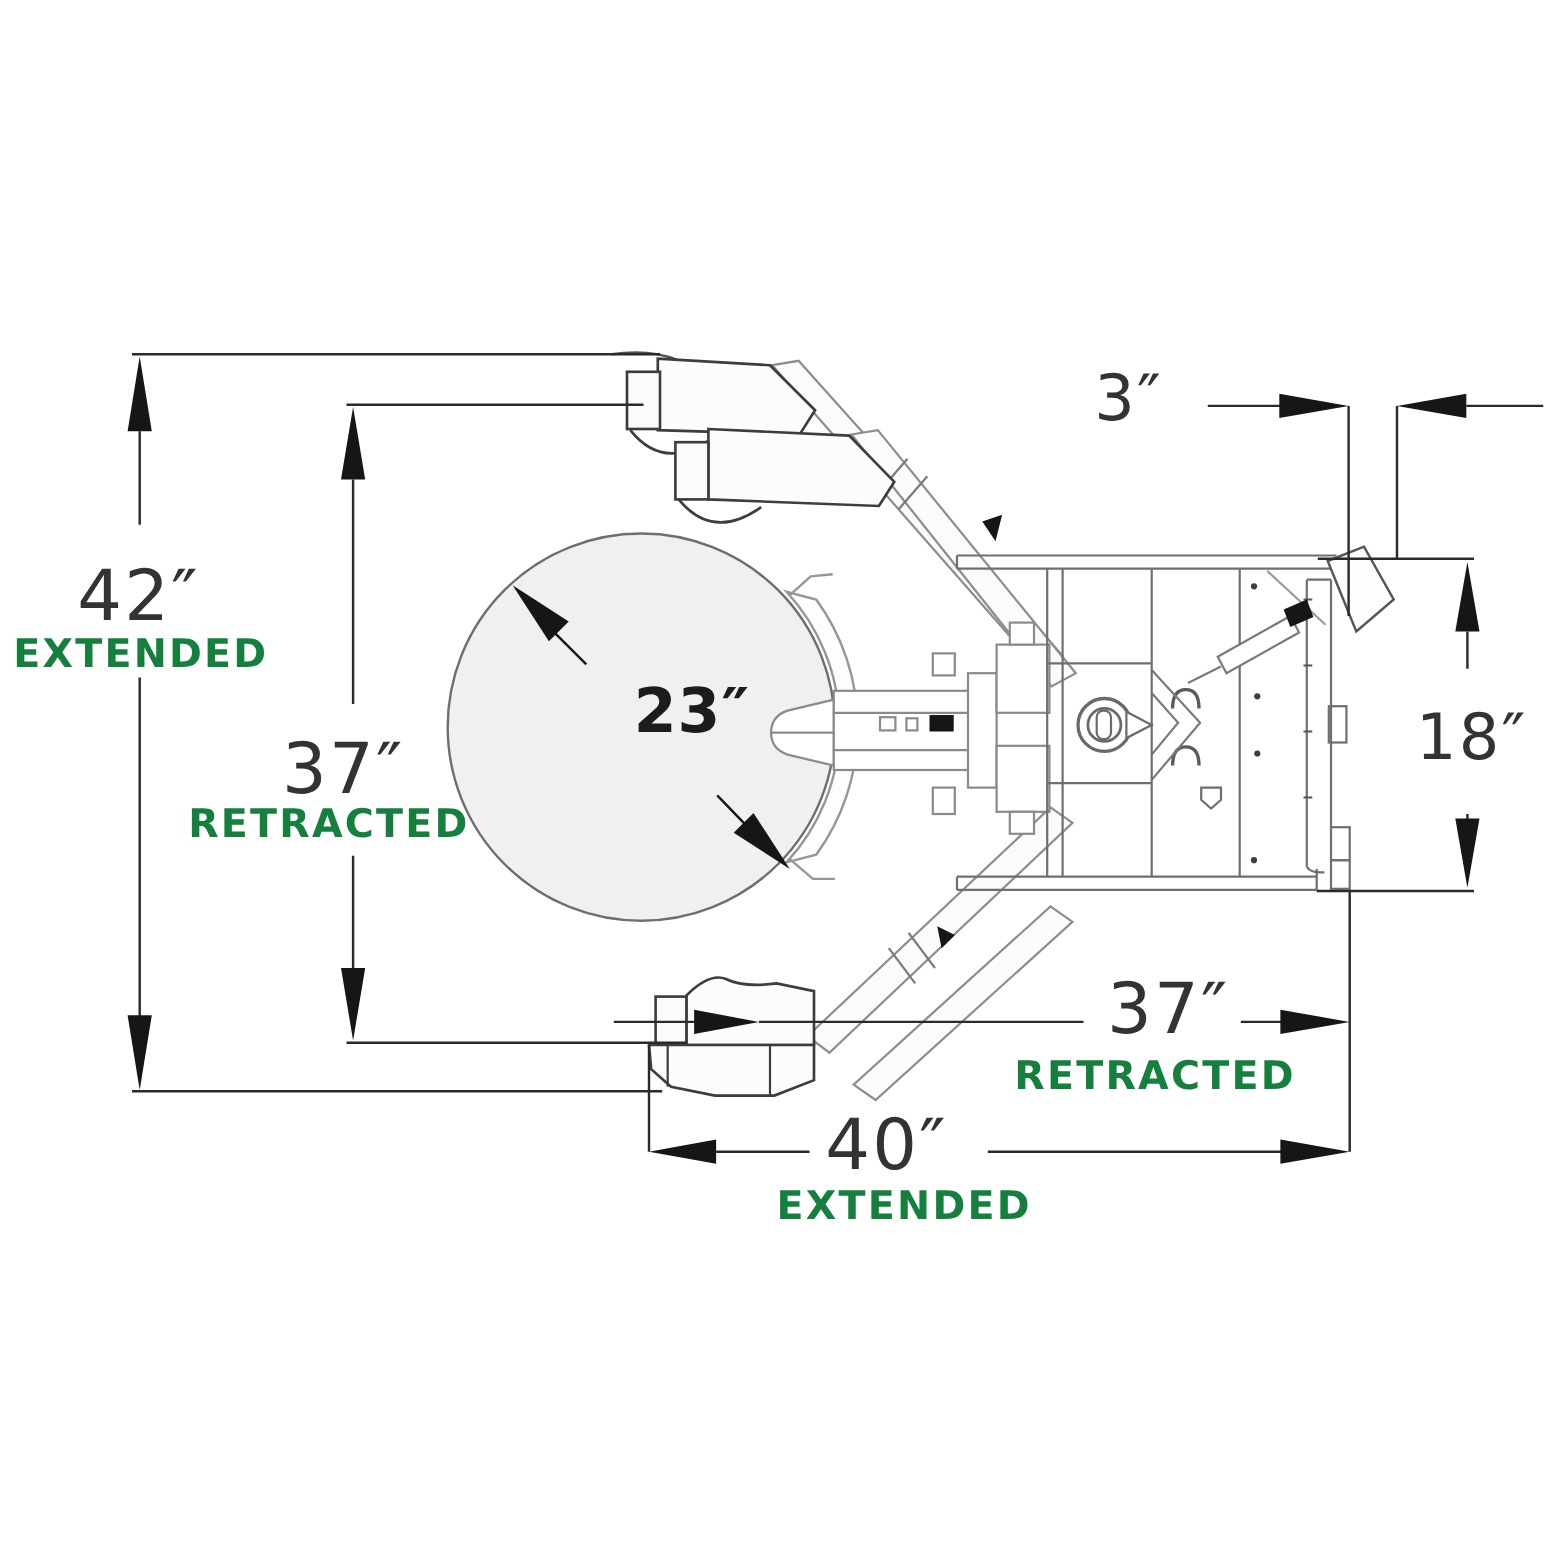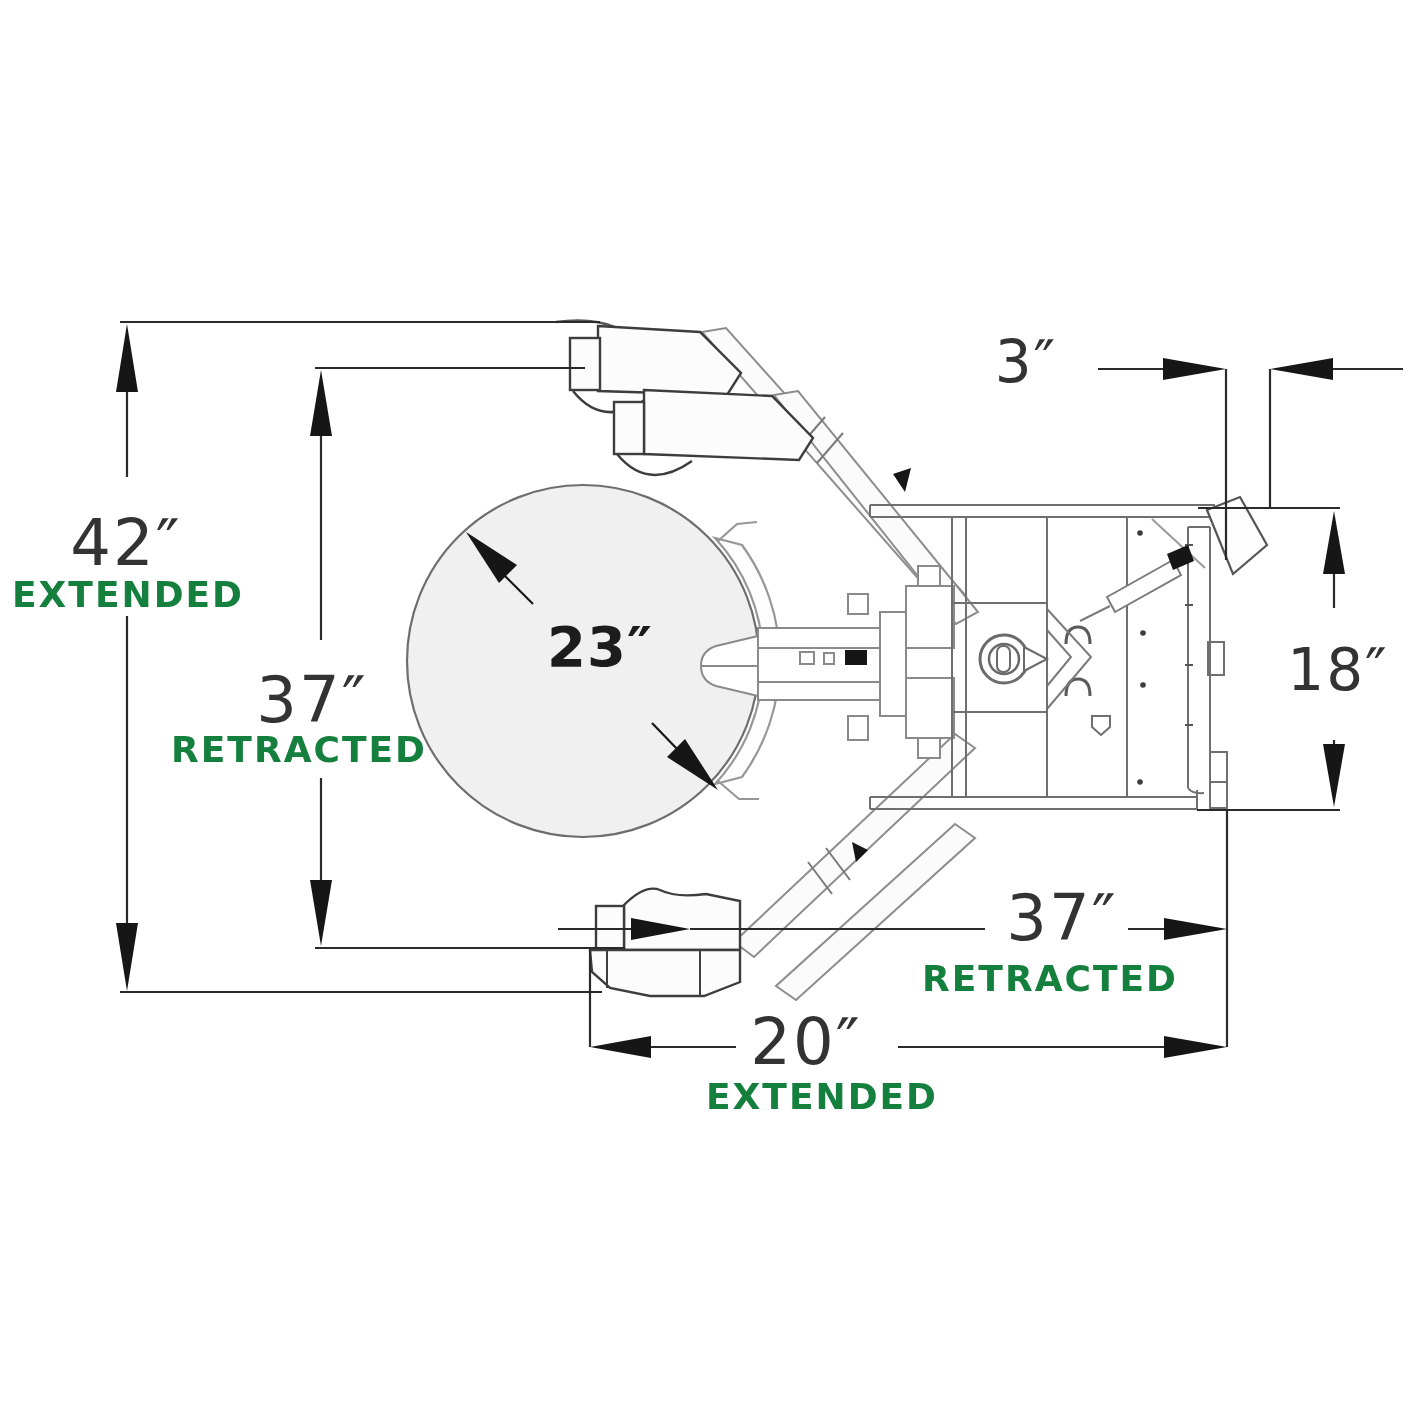--- a/index.html
+++ b/index.html
@@ -7,21 +7,21 @@
     position:relative;width:1408px;height:1408px;background:#ffffff;
     font-family:"DejaVu Sans", sans-serif;overflow:hidden;
   }
   .stage svg{position:absolute;left:0;top:0;}
   .lbl{
     position:absolute;transform:translate(-50%,-50%);
     color:#2d2d2d;white-space:nowrap;text-align:center;line-height:1;
   }
   .dim-num{font-size:64px;font-weight:400;letter-spacing:2px;color:#333;}
   .dim-num.small{font-size:58px;}
-  .dim-num.heavy{font-size:56px;font-weight:700;color:#1c1c1c;letter-spacing:1px;}
+  .dim-num.heavy{font-size:56px;font-weight:700;color:#1c1c1c;letter-spacing:1px;margin-left:29px;}
   .dim-word{font-size:36px;font-weight:700;letter-spacing:2px;color:#15803d;}
 </style>
 </head>
 <body>
 
 <div class="stage">
 
 <svg width="1408" height="1408" viewBox="0 0 1408 1408">
 
   <g>
@@ -178,16 +178,16 @@
 
   <div class="lbl dim-num heavy" style="left:600px;  top:647px;">23″</div>
 
   <div class="lbl dim-num small" style="left:1026px; top:362px;">3″</div>
 
   <div class="lbl dim-num small" style="left:1338px; top:670px;">18″</div>
 
   <div class="lbl dim-num" style="left:1062px; top:918px;">37″</div>
   <div class="lbl dim-word" style="left:1050px; top:979px;">RETRACTED</div>
 
-  <div class="lbl dim-num" style="left:806px;  top:1042px;">20″</div>
+  <div class="lbl dim-num" style="left:806px;  top:1042px;">40″</div>
   <div class="lbl dim-word" style="left:822px;  top:1097px;">EXTENDED</div>
 
 </div>
 
 </body></html>

